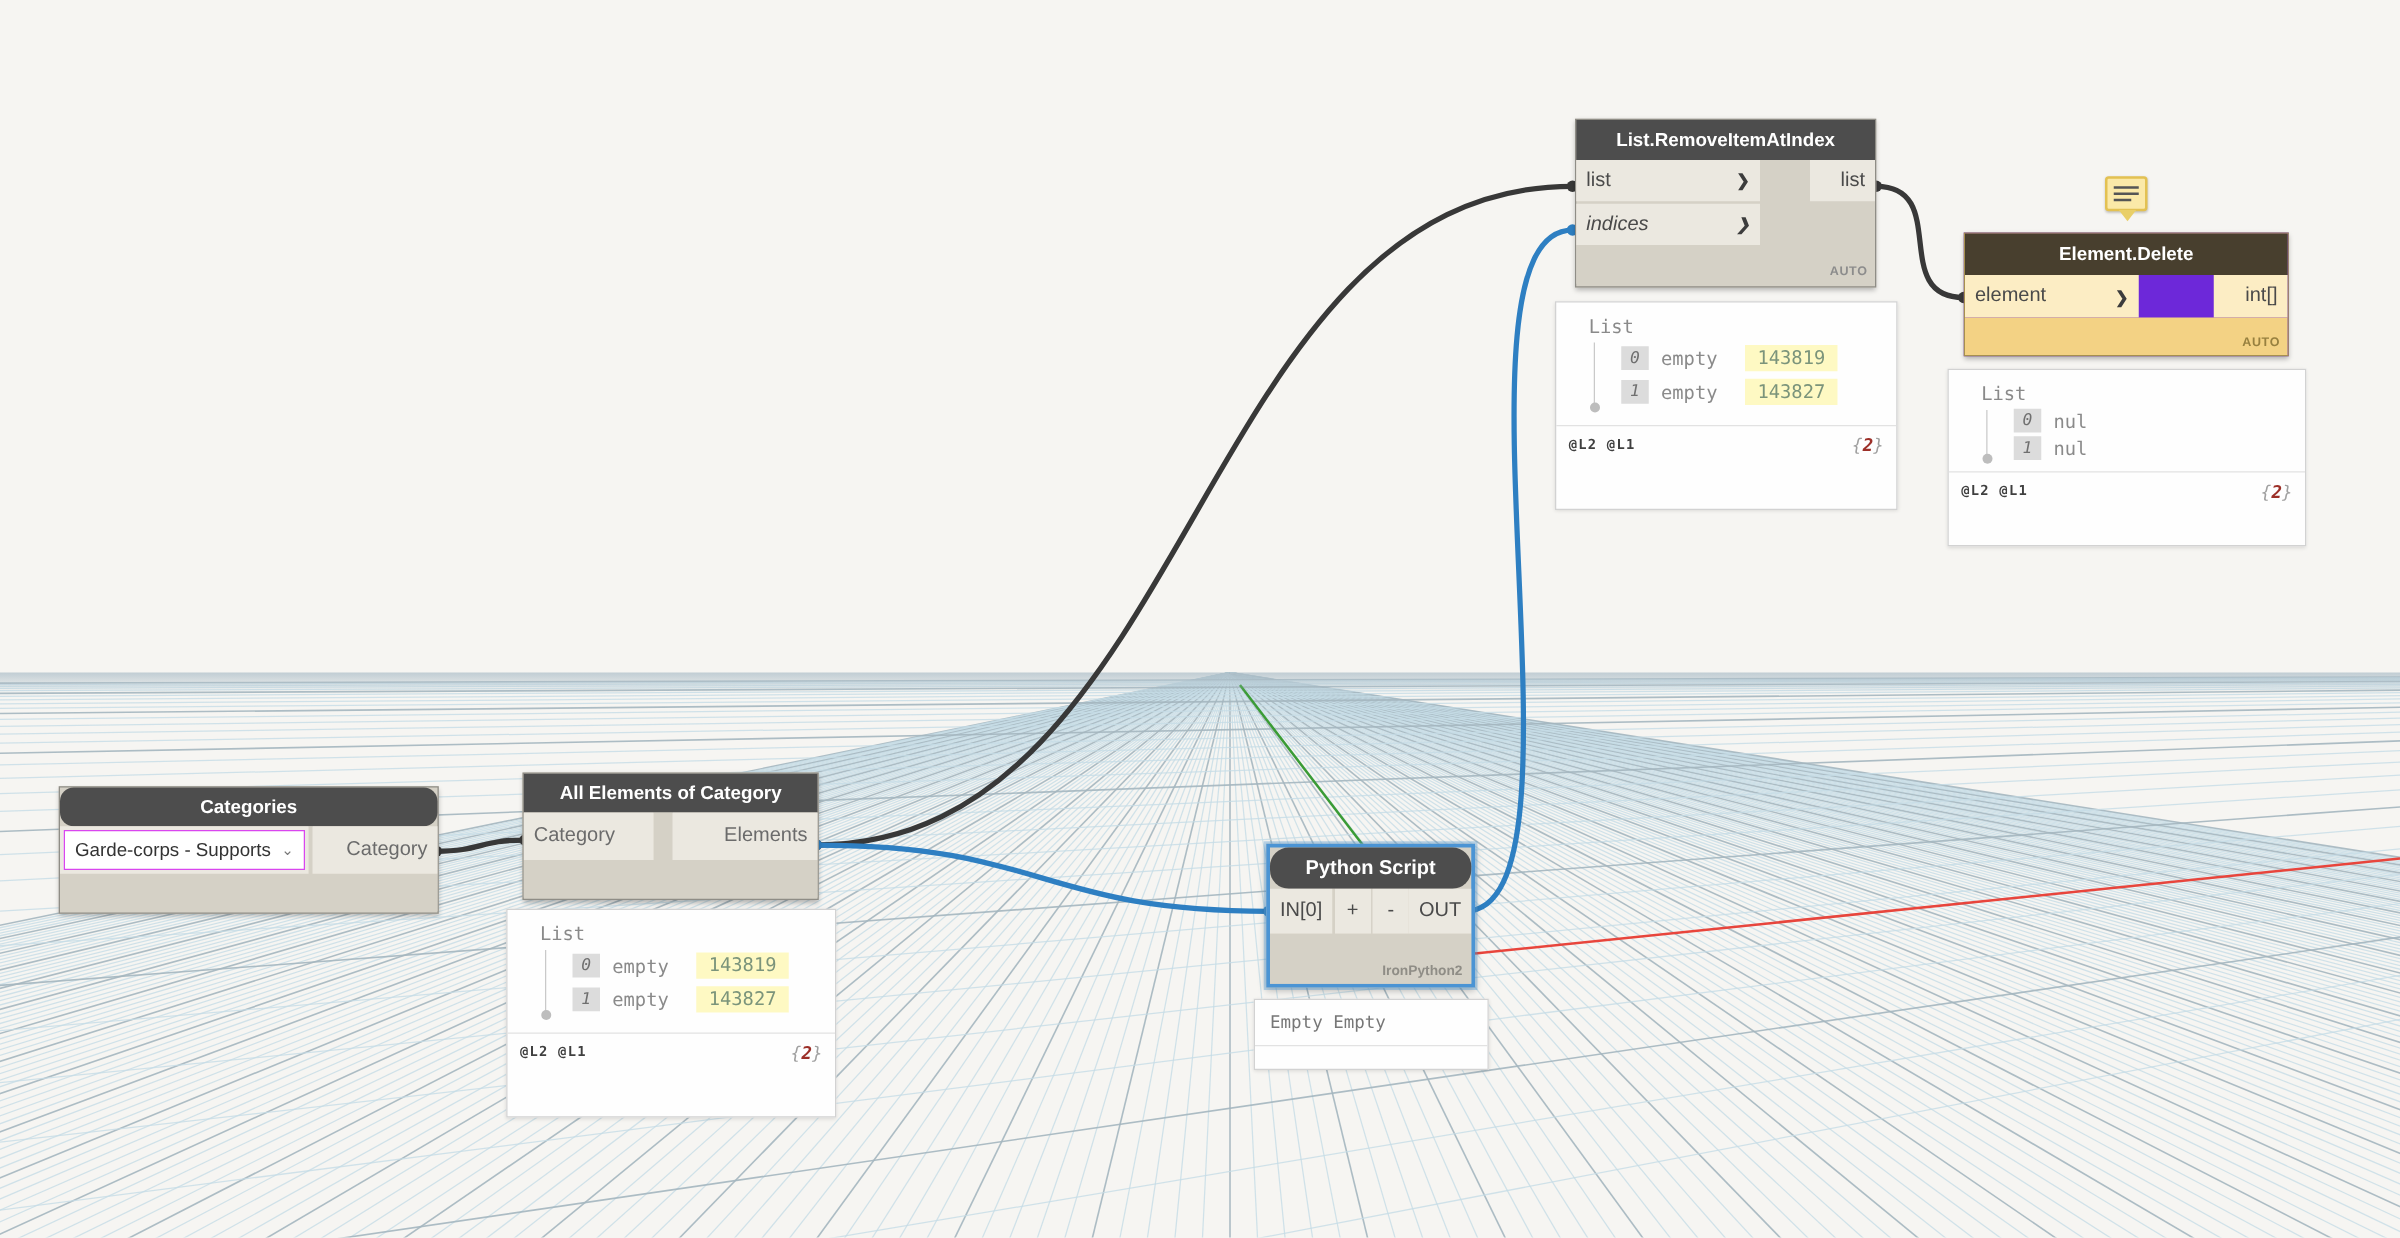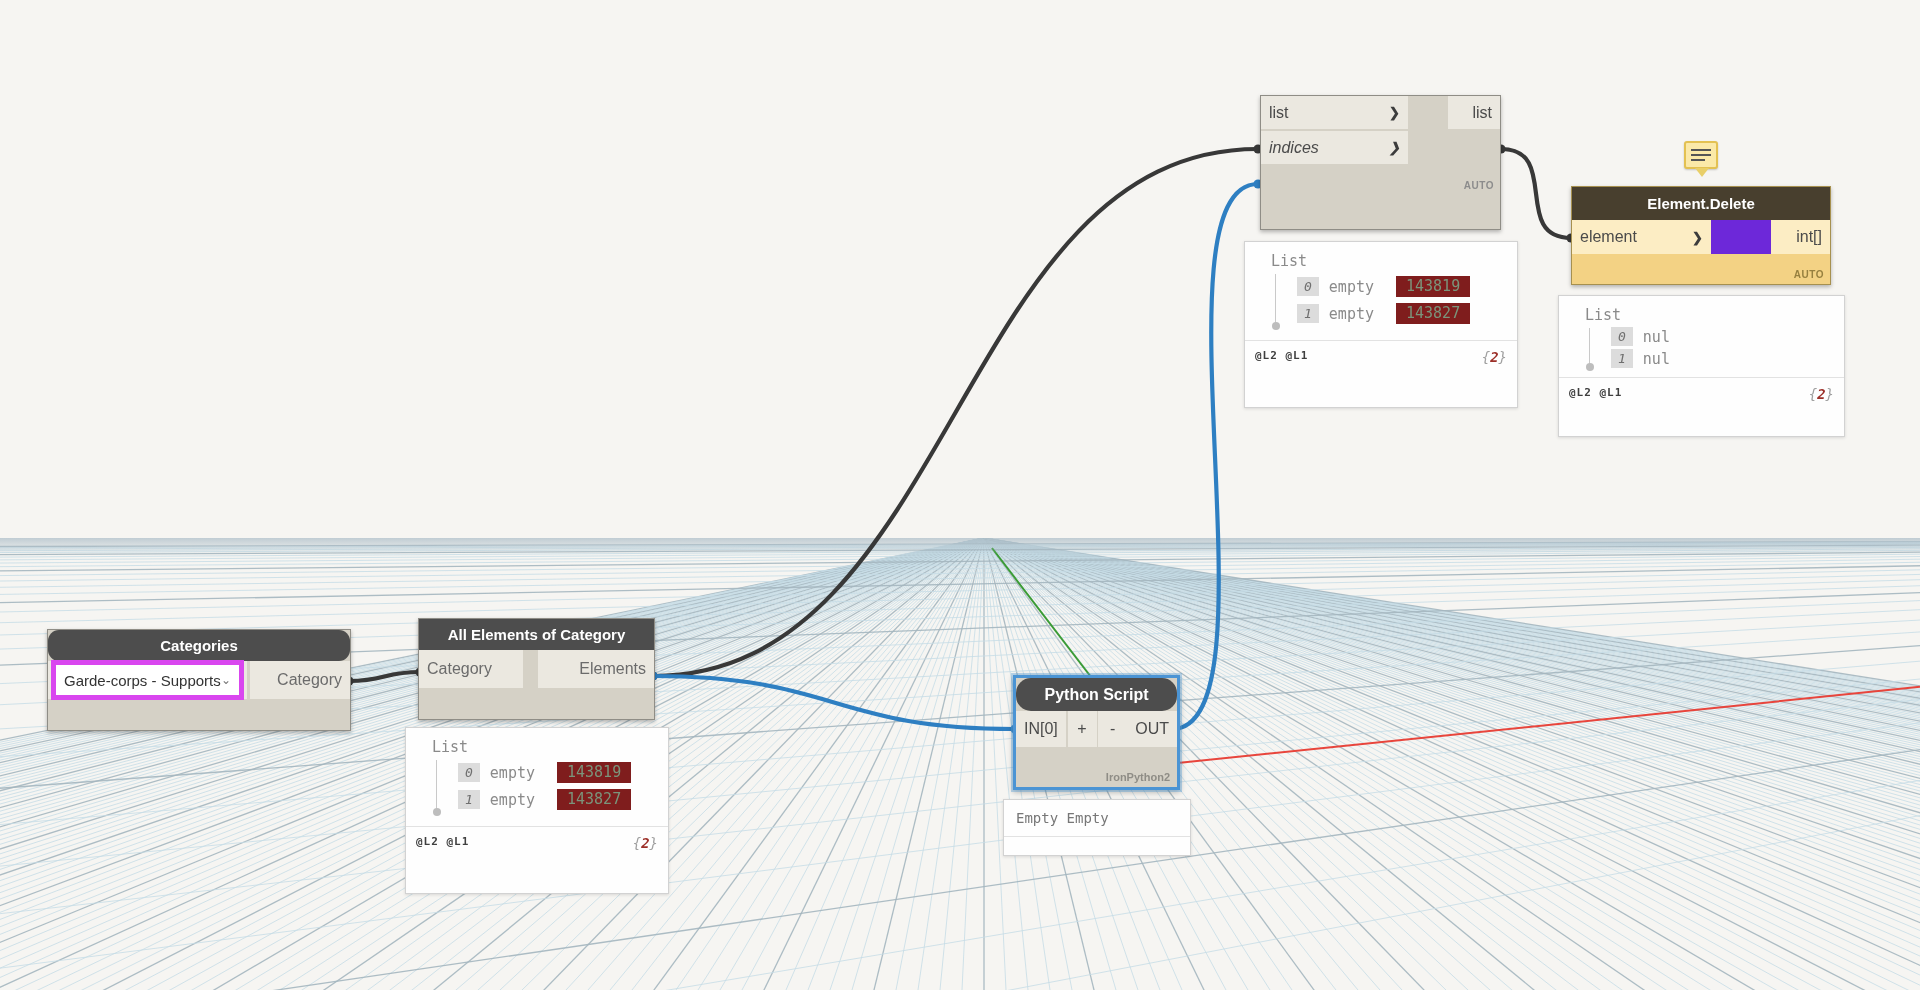--- a/index.html
+++ b/index.html
@@ -21,35 +21,35 @@
   
   .node.warn{background:#6d28d9;border-color:#a6904f;}
   .node.warn .node-header{background:#483f2e;}
   .node.warn .port-cell{background:#fcedc4;color:#4a4a4a;}
   .node.warn .gap{background:#f3d284;}
   .node.warn .lacing{color:#97803f;}
   
   .node.selected{border:3px solid #4b94d4;box-shadow:0 0 0 2px rgba(90,160,215,.40),0 2px 6px rgba(0,0,0,.30);}
   .engine-label{position:absolute;right:7px;bottom:4px;font-size:11px;color:#8f8d86;}
   
-  .dropdown{background:#fff;border:5px solid #d946ef;color:#333;font-size:15px;
+  .dropdown{background:#fff;border:1px solid #d946ef;color:#333;font-size:15px;
     display:flex;align-items:center;padding:0 8px;height:30px;}
   .dropdown .dd-caret{margin-left:auto;color:#777;font-size:12px;}
   
   .bubble{position:absolute;background:#fefefe;border:1px solid #d2d2d2;
     box-shadow:0 1px 3px rgba(0,0,0,.12);z-index:1;
     font-family:"DejaVu Sans Mono",monospace;color:#8a8a8a;}
   .bubble .content{position:relative;padding:10px 12px 10px 26px;}
   .bubble .list-title{font-size:15px;}
   .bubble .tree-line{position:absolute;left:30px;top:32px;bottom:14px;width:1px;background:#c9c9c9;}
   .bubble .tree-dot{position:absolute;left:26.5px;bottom:10px;width:8px;height:8px;border-radius:50%;background:#bdbdbd;}
   .bubble .row{display:flex;align-items:center;margin:6px 0 6px 26px;font-size:15px;}
   .bubble .idx{background:#dcdcdc;color:#6f6f6f;font-style:italic;padding:0 7px;
     margin-right:10px;font-size:13px;line-height:19px;}
-  .bubble .val-chip{background:#7f1d1d;color:#7b947b;padding:0 10px;margin-left:22px;line-height:21px;}
+  .bubble .val-chip{background:#fef9c3;color:#7b947b;padding:0 10px;margin-left:22px;line-height:21px;}
   .bubble .divider{border-top:1px solid #e2e2e2;}
   .bubble .footer{display:flex;align-items:flex-start;padding:8px 10px 4px 10px;}
   .bubble .levels{font-size:11px;font-weight:bold;color:#3f3f3f;letter-spacing:1px;}
   .bubble .count{margin-left:auto;font-size:14px;font-style:italic;}
   .bubble .count .brace{color:#a0a0a0;}
   .bubble .count .num{color:#9c2f28;font-weight:bold;}
   .bubble .pad-bottom{height:38px;}
   
   .note{position:absolute;z-index:4;}
   .note .note-box{width:34px;height:28px;background:#fbe9a8;border:2px solid #e3c152;
@@ -475,20 +475,21 @@
       <div class="port-cell" style="width:22px;justify-content:center;">-</div>
       <div class="gap" style="flex:1;"></div>
       <div class="port-cell" style="width:46px;justify-content:center;">OUT</div>
     </div>
     <div class="gap" style="height:40px;position:relative;font-weight:bold;">
       <span class="engine-label">IronPython2</span>
     </div>
   </div>
 
   <div class="node" style="left:1260px;top:95px;width:239px;height:133px;">
+    <div class="node-header" style="height:32px;">List.RemoveItemAtIndex</div>
     <div class="ports-row" style="height:33px;margin-bottom:2px;">
       <div class="port-cell" style="width:131px;">
         <span>list</span>
         <span class="chev">❯</span>
       </div>
       <div class="gap" style="flex:1;"></div>
       <div class="port-cell" style="width:36px;justify-content:flex-end;">list</div>
     </div>
     <div class="ports-row" style="height:33px;font-style:italic;">
       <div class="port-cell" style="width:131px;">

